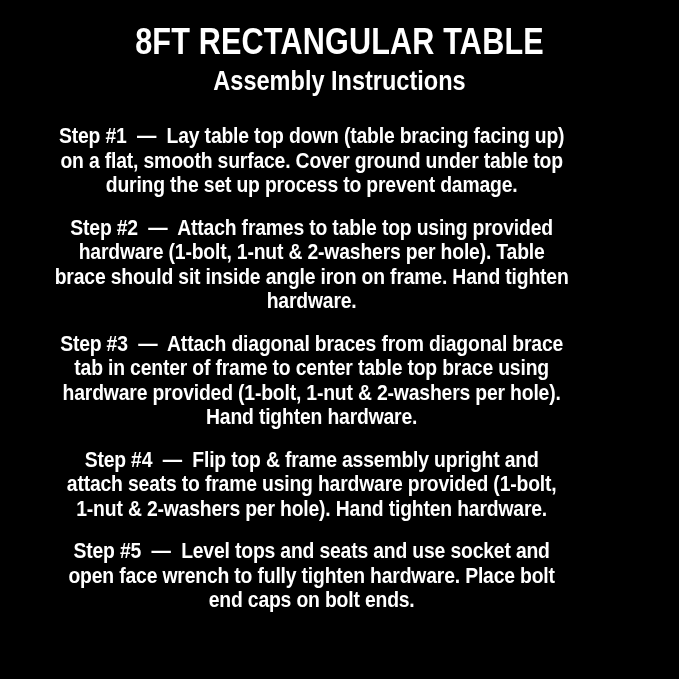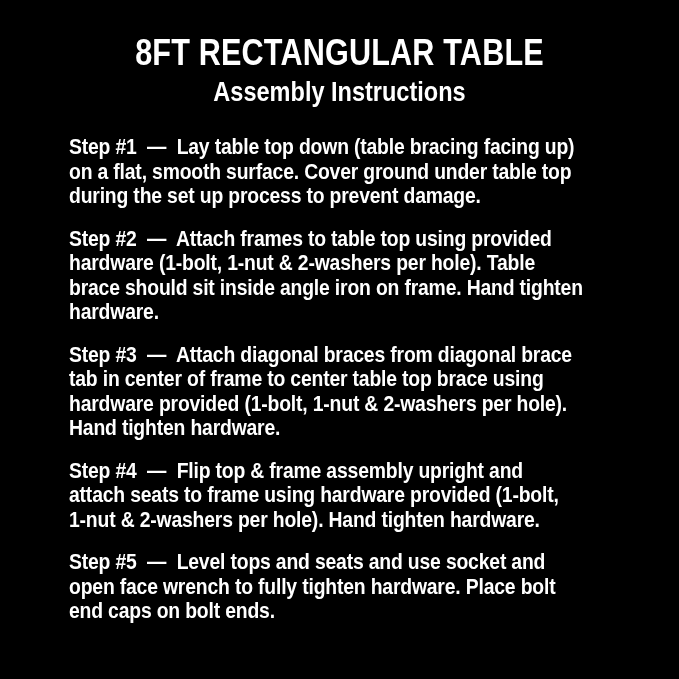--- a/index.html
+++ b/index.html
@@ -6,38 +6,38 @@
   .page {
     position: relative;
     width: 679px;
     height: 679px;
     background: var(--bg, #000000);
     color: var(--fg, #ffffff);
     font-family: "Liberation Sans", "DejaVu Sans", sans-serif;
     font-weight: 700;
     overflow: hidden;
   }
-  .header { padding-top: 31px; text-align: center; }
+  .header { padding-top: 20px; text-align: center; }
   .title {
     font-size: 36px;
     line-height: 43px;
     white-space: pre;
     transform: scaleX(0.85);
     transform-origin: 50% 50%;
     letter-spacing: 0.2px;
   }
   .subtitle {
     font-size: 28px;
     line-height: 33px;
     margin-top: 1px;
     white-space: pre;
     transform: scaleX(0.84);
     transform-origin: 50% 50%;
   }
-  .steps { margin: 27px 28px 0 69px; }
+  .steps { margin: 27px 28px 0 45px; text-align: center; }
   .step {
     margin-bottom: 18px;
     transform: scaleX(0.88);
     transform-origin: 0 0;
   }
   .step-line {
     font-size: 22px;
     line-height: 24.5px;
     letter-spacing: -0.2px;
     white-space: pre;

